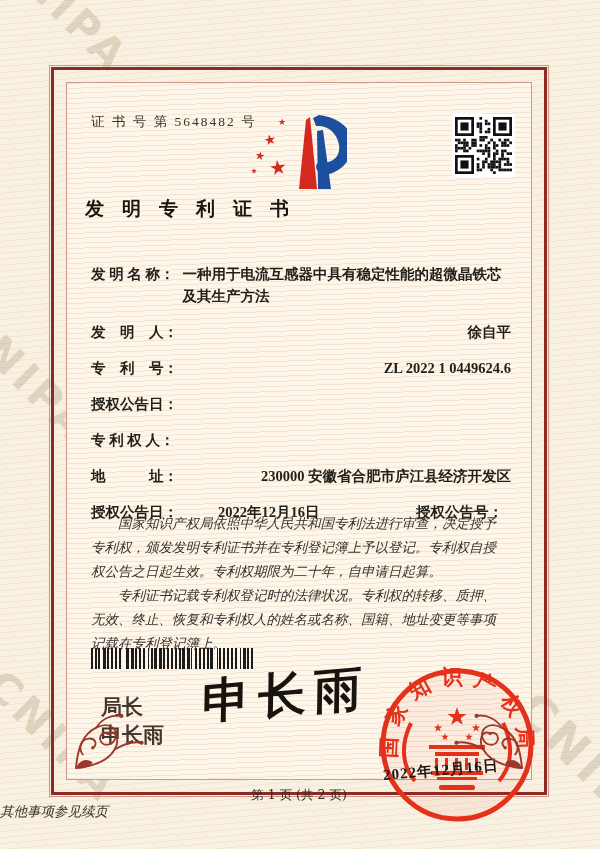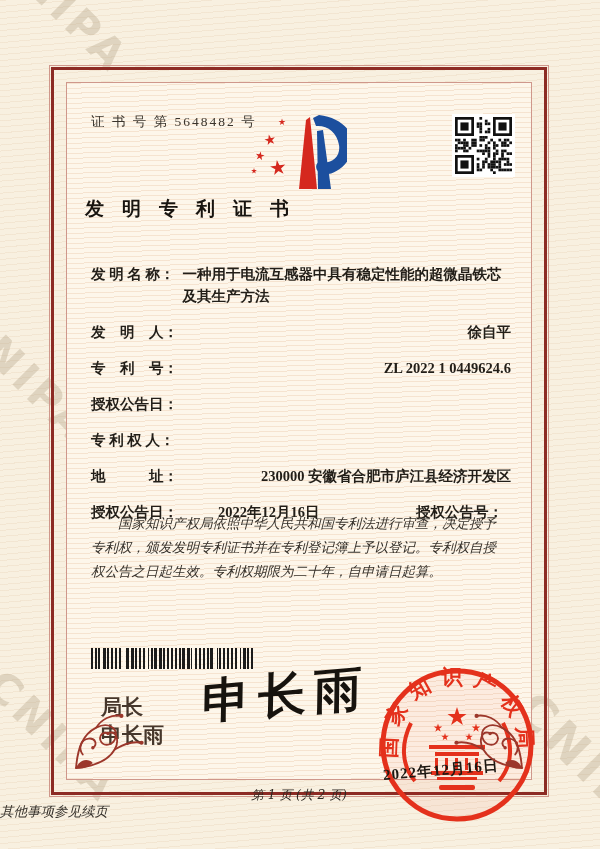--- a/index.html
+++ b/index.html
@@ -36,21 +36,21 @@
     repeating-linear-gradient(90deg,#1b1b1b 0 2px,transparent 2px 4px),
     repeating-linear-gradient(90deg,#1b1b1b 0 1px,transparent 1px 7px);}
   .officer{position:absolute;left:34px;top:610px;font-family:"DejaVu Sans",sans-serif;
     font-weight:bold;font-size:21px;color:#46372c;line-height:28px;}
   .signature{position:absolute;left:135px;top:580px;font-size:48px;color:#17130e;
     letter-spacing:8px;transform:rotate(-5deg) skewX(-6deg);font-weight:600;}
   .seal{position:absolute;left:310px;top:582px;width:160px;height:160px;}
   .seal-date{position:absolute;left:316px;top:678px;font-size:15px;font-weight:bold;
     letter-spacing:1px;color:#1d1812;transform:rotate(-5deg);white-space:nowrap;}
   .page-num{position:absolute;left:0;right:0;top:704px;text-align:center;font-size:12.5px;
-    font-family:"DejaVu Serif",serif;font-style:italic;color:#2c2722;}
+    font-family:"DejaVu Serif",serif;color:#2c2722;}
   .flourish{position:absolute;bottom:4px;width:84px;height:88px;color:#9c372b;}
   .flourish.fl-left{left:4px;}
   .flourish.fl-right{right:4px;transform:scaleX(-1);}
   .note{position:absolute;left:0;right:0;top:803px;text-align:left;font-size:13.5px;
     font-family:"DejaVu Serif",serif;font-style:italic;color:#35302a;}
 </style>
 </head>
 <body>
 
 <div id="page">
@@ -245,20 +245,21 @@
             <span class="fvalue">2022年12月16日</span>
           </span>
           <span class="fgroup">
             <span class="flabel">授权公告号：</span>
           </span>
         </div>
       </div>
 
       <div class="paras">
         <p>国家知识产权局依照中华人民共和国专利法进行审查，决定授予专利权，颁发发明专利证书并在专利登记簿上予以登记。专利权自授权公告之日起生效。专利权期限为二十年，自申请日起算。</p>
+        <p>专利证书记载专利权登记时的法律状况。专利权的转移、质押、无效、终止、恢复和专利权人的姓名或名称、国籍、地址变更等事项记载在专利登记簿上。</p>
       </div>
 
       <div class="barcode"></div>
 
       <div class="officer">
         <div>局长</div>
         <div>申长雨</div>
       </div>
 
       <div class="signature">申长雨</div>

